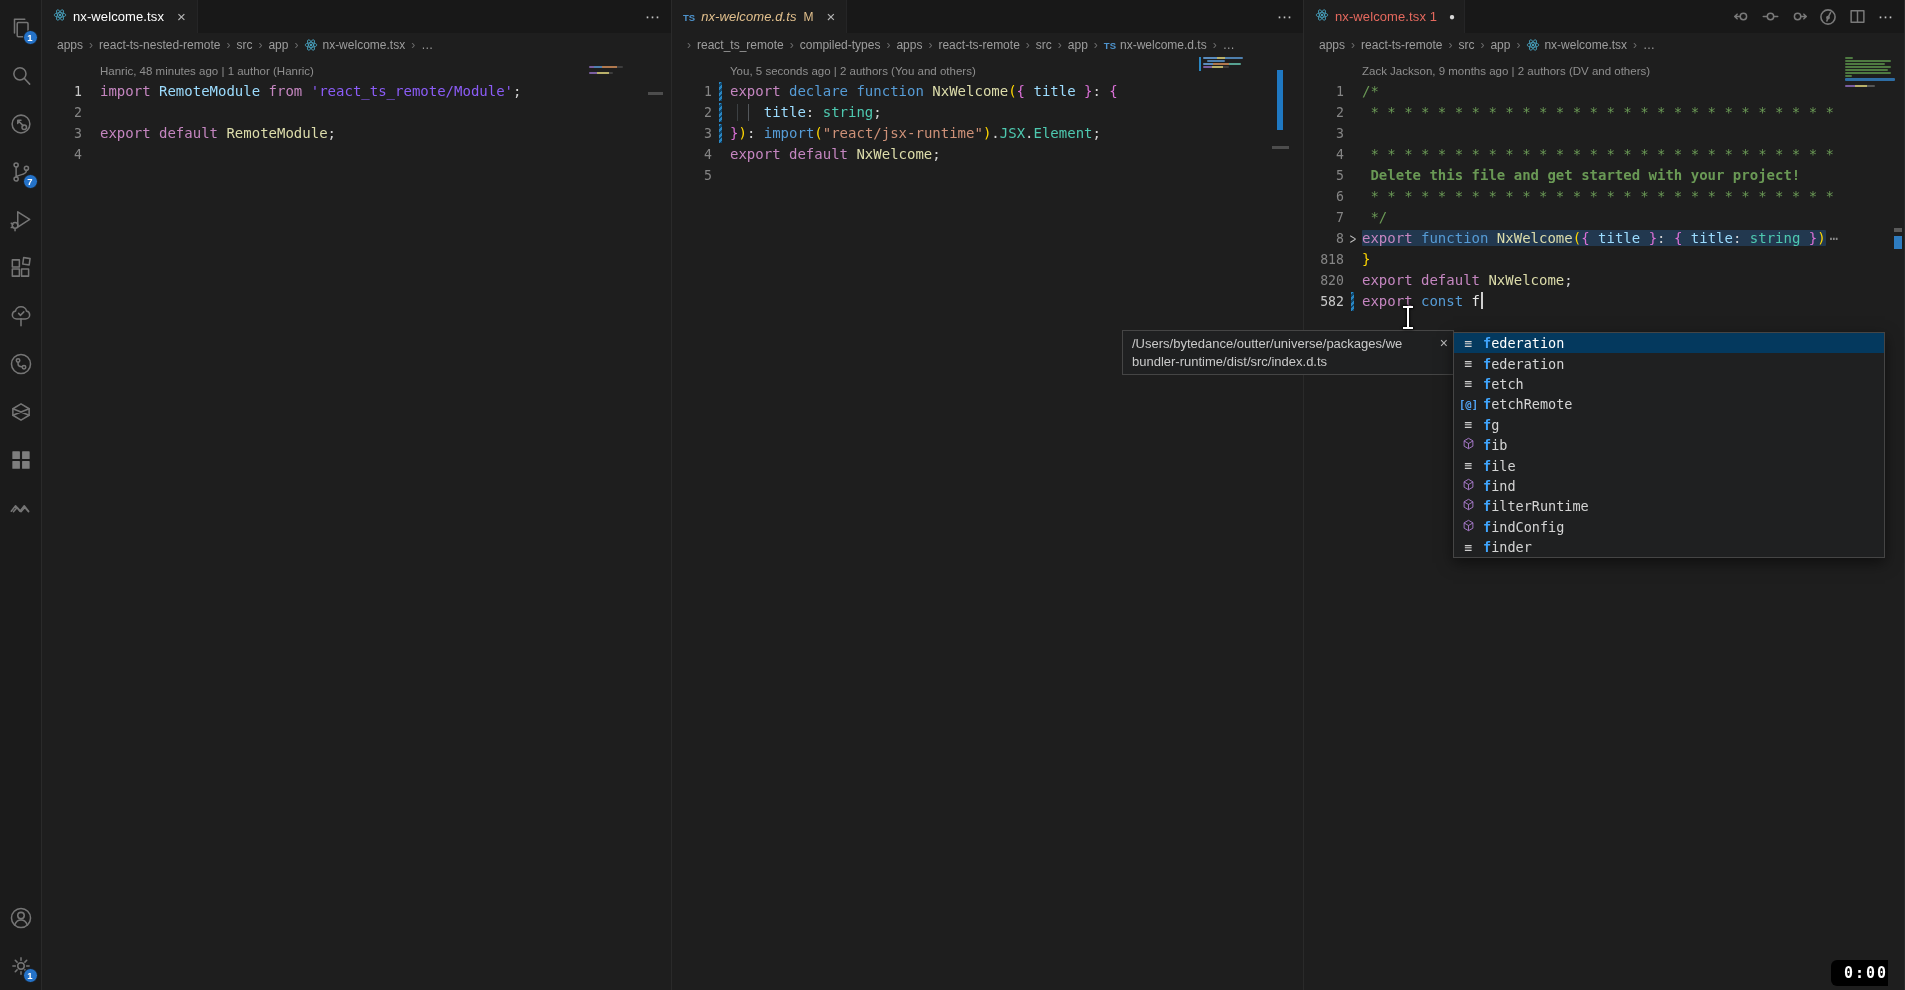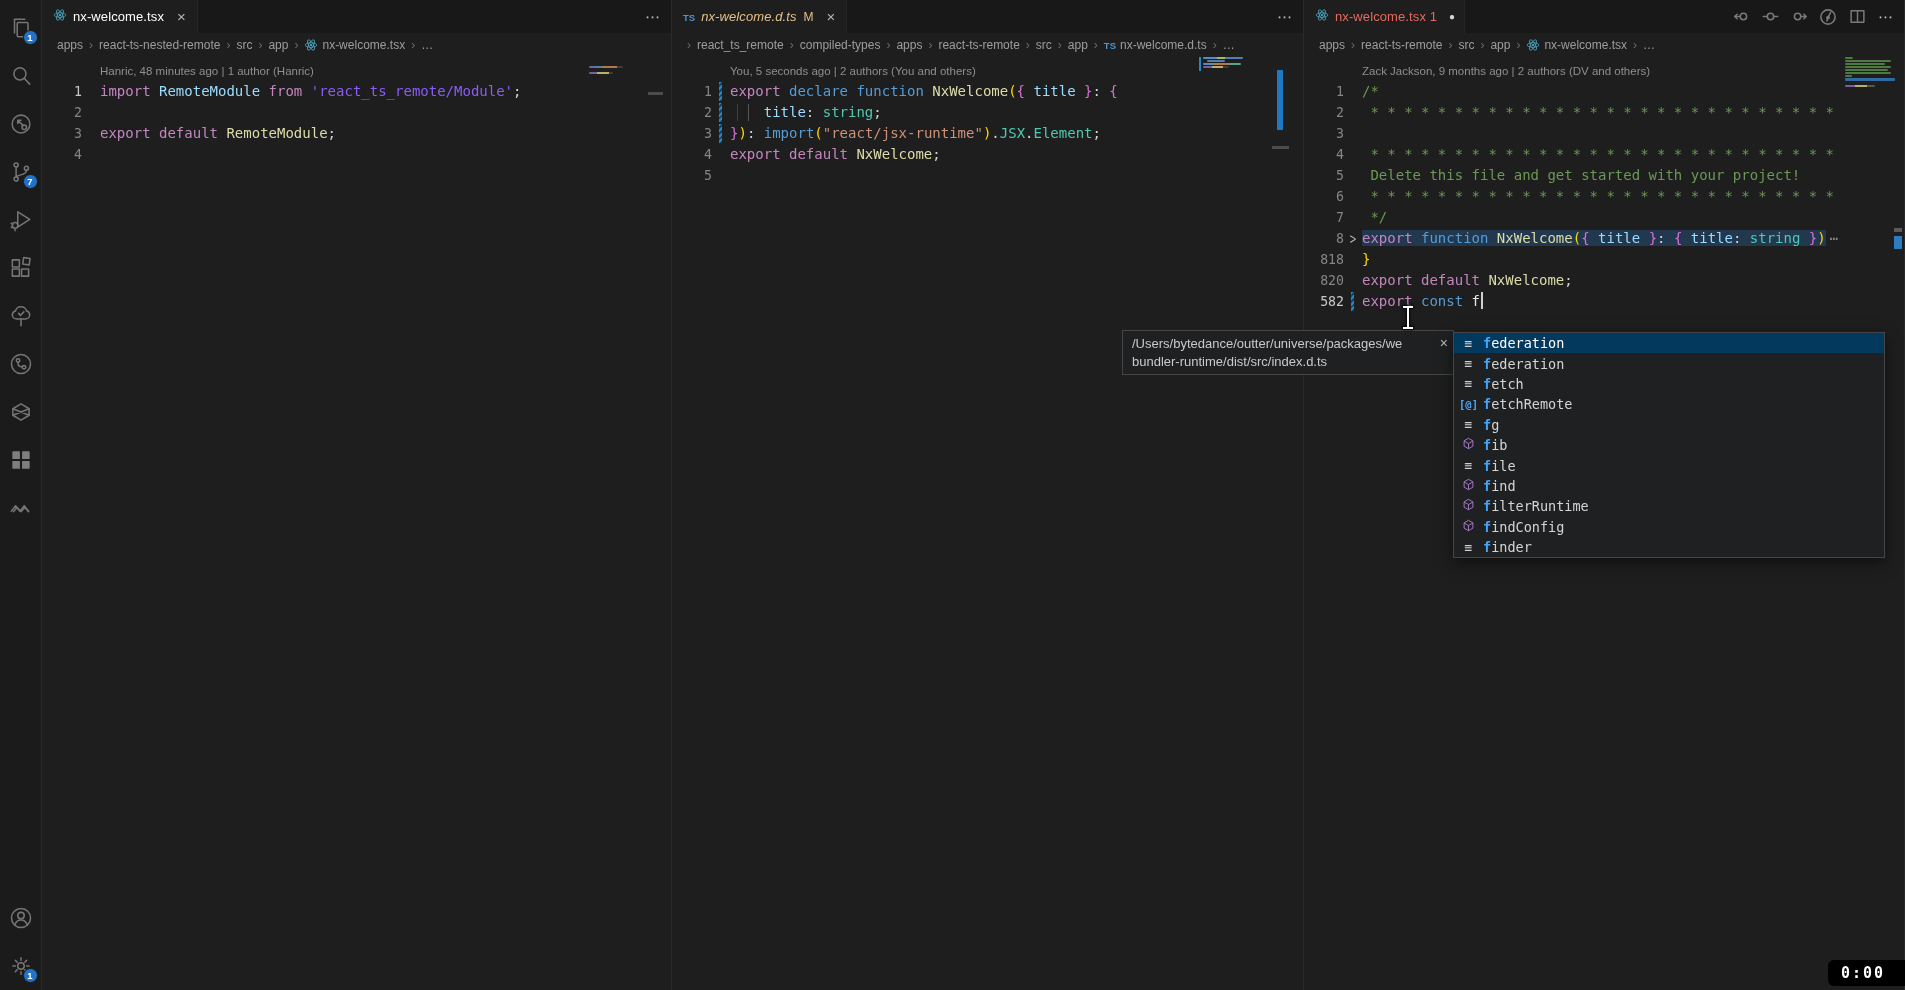--- a/index.html
+++ b/index.html
@@ -80,22 +80,22 @@
 
   
   #mouse{position:absolute;left:1402px;top:306px;width:11px;height:23px;z-index:9;
     filter:drop-shadow(0 0 1px #000) drop-shadow(0 0 1px #000)}
   #mouse i{position:absolute;background:#fff}
   #mouse .vbar{left:5px;top:2px;bottom:2px;width:2px}
   #mouse .tbar{left:1px;top:0;width:10px;height:2px}
   #mouse .bbar{left:1px;bottom:0;width:10px;height:2px}
 
   
-  #rec{position:absolute;right:0;bottom:4px;z-index:10;background:#000;color:#fff;
-    font:bold 15px "DejaVu Sans Mono",monospace;letter-spacing:2px;padding:4px 20px 4px 13px;
+  #rec{position:absolute;right:17px;bottom:4px;z-index:10;background:#000;color:#fff;
+    font:bold 15px "DejaVu Sans Mono",monospace;letter-spacing:2px;padding:4px 0 4px 13px;
     border-radius:6px 0 0 6px}
 </style>
 </head>
 <body>
 
 <div id="app">
   <aside class="activity" id="activity-bar">
       <div class="ab-item">
         <svg width="26" height="26" viewBox="0 0 24 24" fill="none" stroke="#8f8f8f" stroke-width="1.4" stroke-linecap="round" stroke-linejoin="round">
           <rect x="8.5" y="7" width="10" height="13" rx="1"></rect>
@@ -473,21 +473,21 @@
               <span class="lgut"></span>
             </div>
             <div class="line">
               <span class="lnum">4</span>
               <span class="lgut"></span>
               <span class="lcode"><span style="color: rgb(106, 153, 85);"> * * * * * * * * * * * * * * * * * * * * * * * * * * * *</span></span>
             </div>
             <div class="line">
               <span class="lnum">5</span>
               <span class="lgut"></span>
-              <span class="lcode"><span style="color: rgb(106, 153, 85);"> Delete this file and get started with your project!</span></span>
+              <span class="lcode"><span style="color: rgb(106, 153, 85); font-weight: bold;"> Delete this file and get started with your project!</span></span>
             </div>
             <div class="line">
               <span class="lnum">6</span>
               <span class="lgut"></span>
               <span class="lcode"><span style="color: rgb(106, 153, 85);"> * * * * * * * * * * * * * * * * * * * * * * * * * * * *</span></span>
             </div>
             <div class="line">
               <span class="lnum">7</span>
               <span class="lgut"></span>
               <span class="lcode"><span style="color: rgb(106, 153, 85);"> */</span></span>

